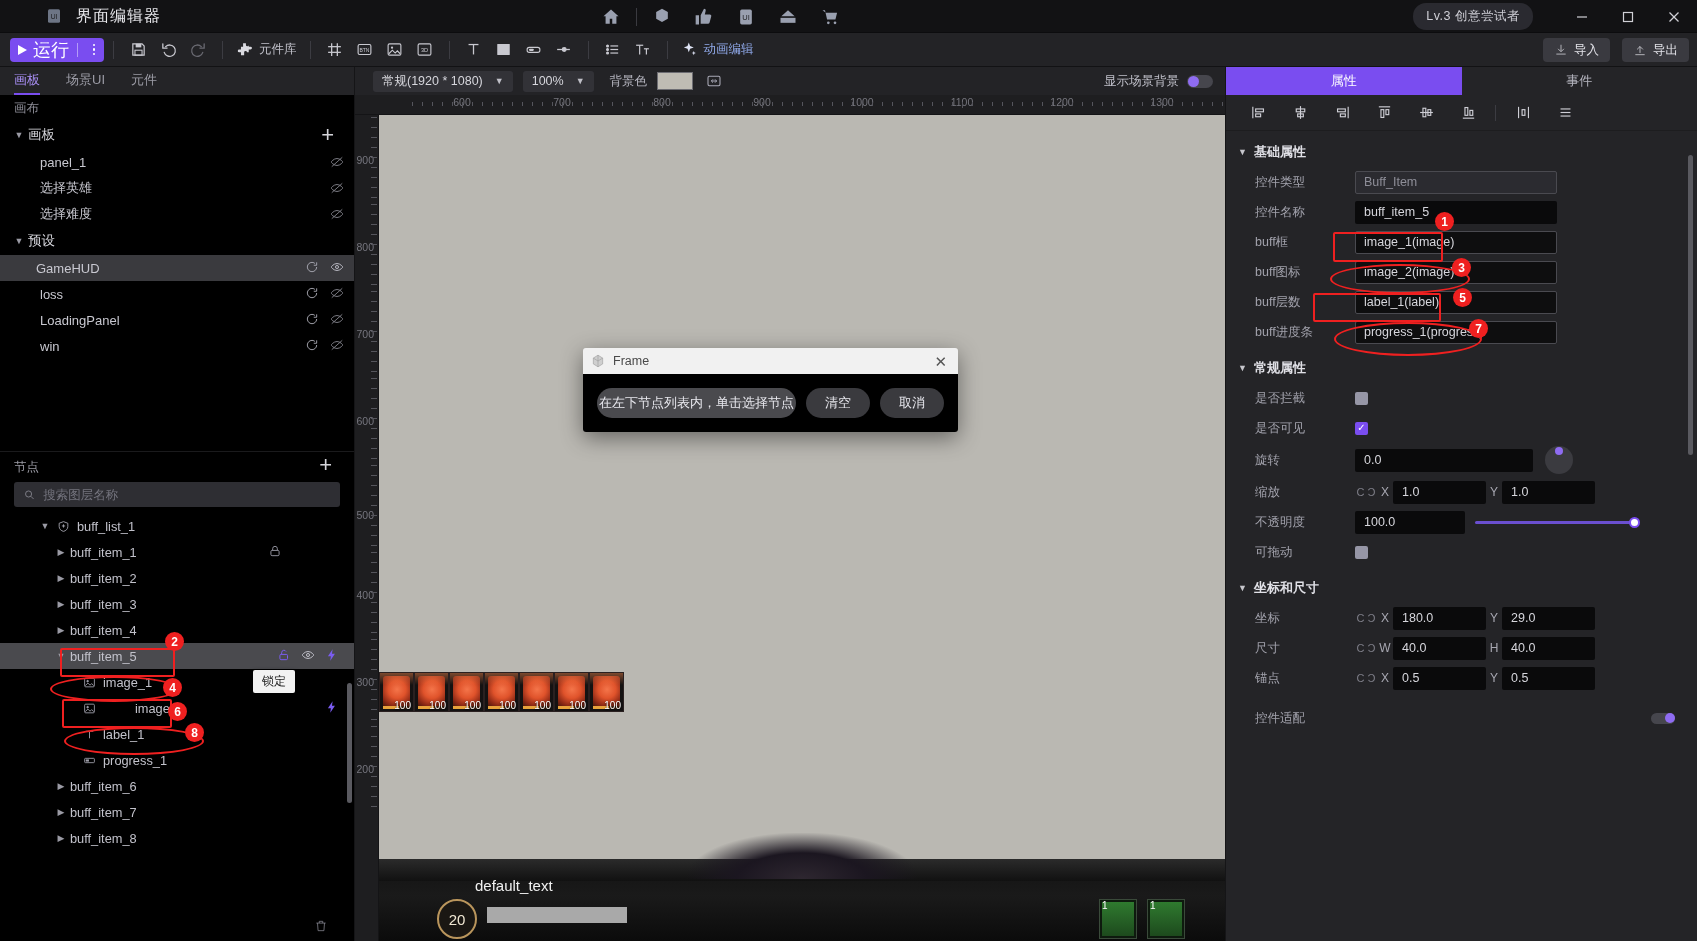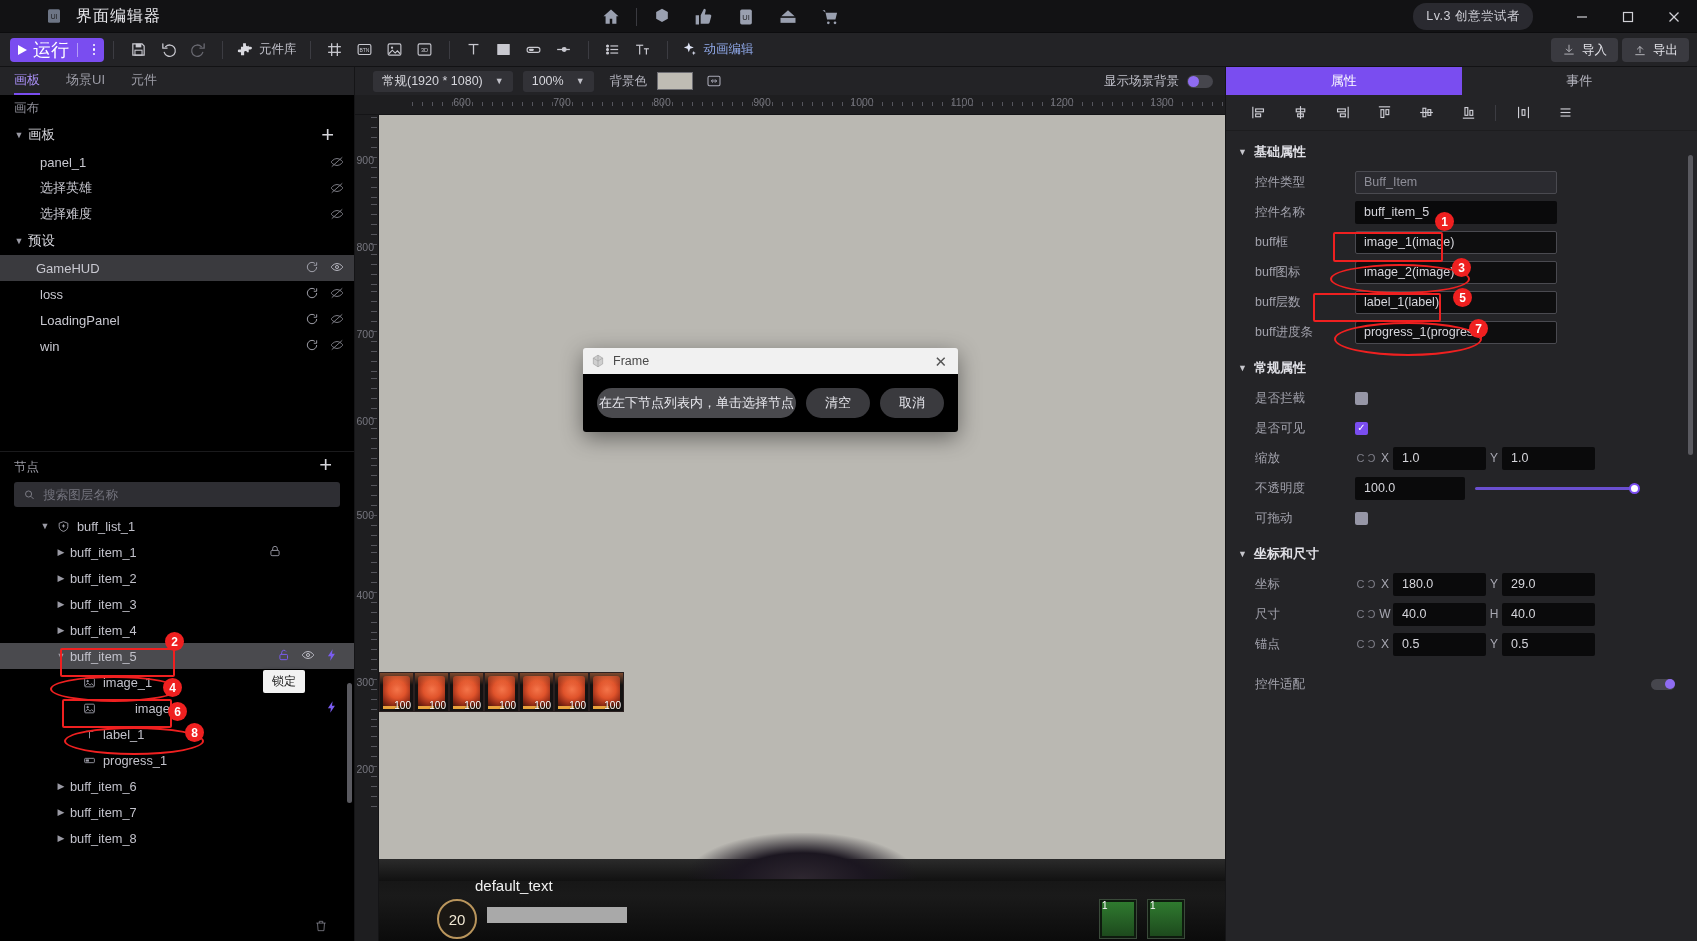--- a/index.html
+++ b/index.html
@@ -47,21 +47,21 @@
   .run-btn .rlabel { font-size:18px; color:#fff; }
   .run-btn .vdiv { width:1px; height:14px; background:#b49bf7; margin:0 2px; }
   .run-btn .dots { width:16px; display:flex; flex-direction:column; align-items:center; gap:2px; }
   .run-btn .dots i { width:2.5px;height:2.5px;background:#fff;border-radius:50%; display:block;}
   .tsep { width:1px; height:18px; background:#3c3c42; margin: 0 9px; }
   .tb2-ic { width: 30px; height: 34px; display:flex; align-items:center; justify-content:center; cursor:pointer; }
   .tb2-ic svg { width:17px; height:17px; fill:#c9c9d0; }
   .tb2-lbl { display:flex; align-items:center; gap:6px; cursor:pointer; padding: 0 4px; }
   .tb2-lbl span { font-size:12.5px; color:#c2c2cb; }
   .anim-lbl span { color:#8fa8e8; }
-  .tb-exports { position:absolute; right:8px; top:0; height:34px; display:flex; align-items:center; gap:4px; }
+  .tb-exports { position:absolute; right:8px; top:0; height:34px; display:flex; align-items:center; gap:12px; }
   .exp-btn {
     background:#3a3a40; border-radius:4px; height:24px; padding:0 11px;
     display:flex; align-items:center; gap:6px; cursor:pointer; font-size:12.5px; color:#e2e2e8;
   }
   .exp-btn svg { width:14px;height:14px; stroke:#d8d8de; fill:none; stroke-width:1.3; }
 
   
   .body { flex:1; display:flex; min-height:0; }
 
   
@@ -646,21 +646,21 @@
 
           <div class="vscroll" style="top:170px; height:120px;"></div>
         </div>
 
         <div class="trash-bar">
           <svg viewBox="0 0 24 24">
               <path d="M4 7h16M9 7V4h6v3M6 7l1 13h10l1-13"></path>
             </svg>
         </div>
 
-        <div class="tooltip" style="left:263px; top:218px;">锁定</div>
+        <div class="tooltip" style="left:253px; top:218px;">锁定</div>
       </div>
     </div>
 
     <div class="center">
       <div class="ctoolbar">
         <div class="csel">
           <span>常规(1920 * 1080)</span>
           <span class="cv">▼</span>
         </div>
         <div class="csel">
@@ -1058,20 +1058,27 @@
           <span>常规属性</span>
         </div>
         <div class="prow">
           <span class="plabel">是否拦截</span>
           <span class="chk"></span>
         </div>
         <div class="prow">
           <span class="plabel">是否可见</span>
           <span class="chk on"></span>
         </div>
+        <div class="prow" style="height:34px;">
+          <span class="plabel">旋转</span>
+          <span class="pfield plain" style="width:178px;">0.0</span>
+          <span class="knob">
+              <i></i>
+            </span>
+        </div>
         <div class="prow">
           <span class="plabel">缩放</span>
           <span class="link-ic">C Ɔ</span>
           <span class="axis">X</span>
           <span class="pfield plain pf-half">1.0</span>
           <span class="axis">Y</span>
           <span class="pfield plain pf-half">1.0</span>
         </div>
         <div class="prow">
           <span class="plabel">不透明度</span>

